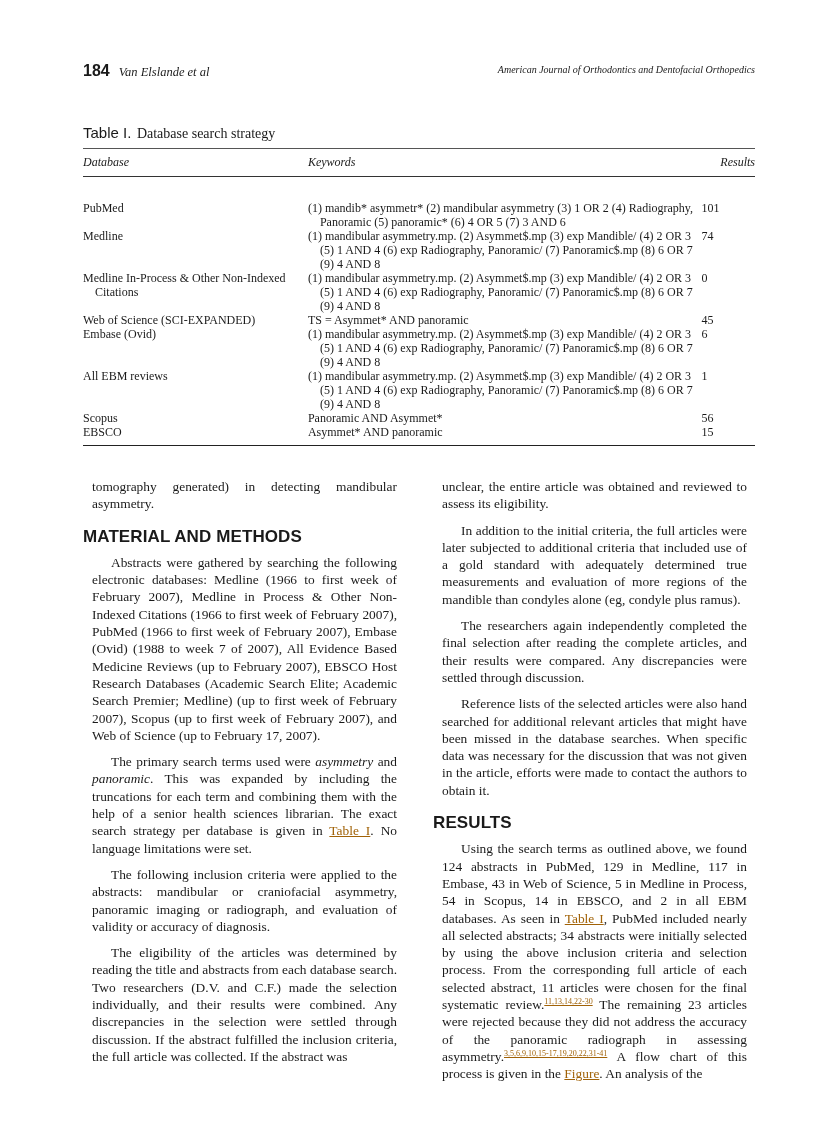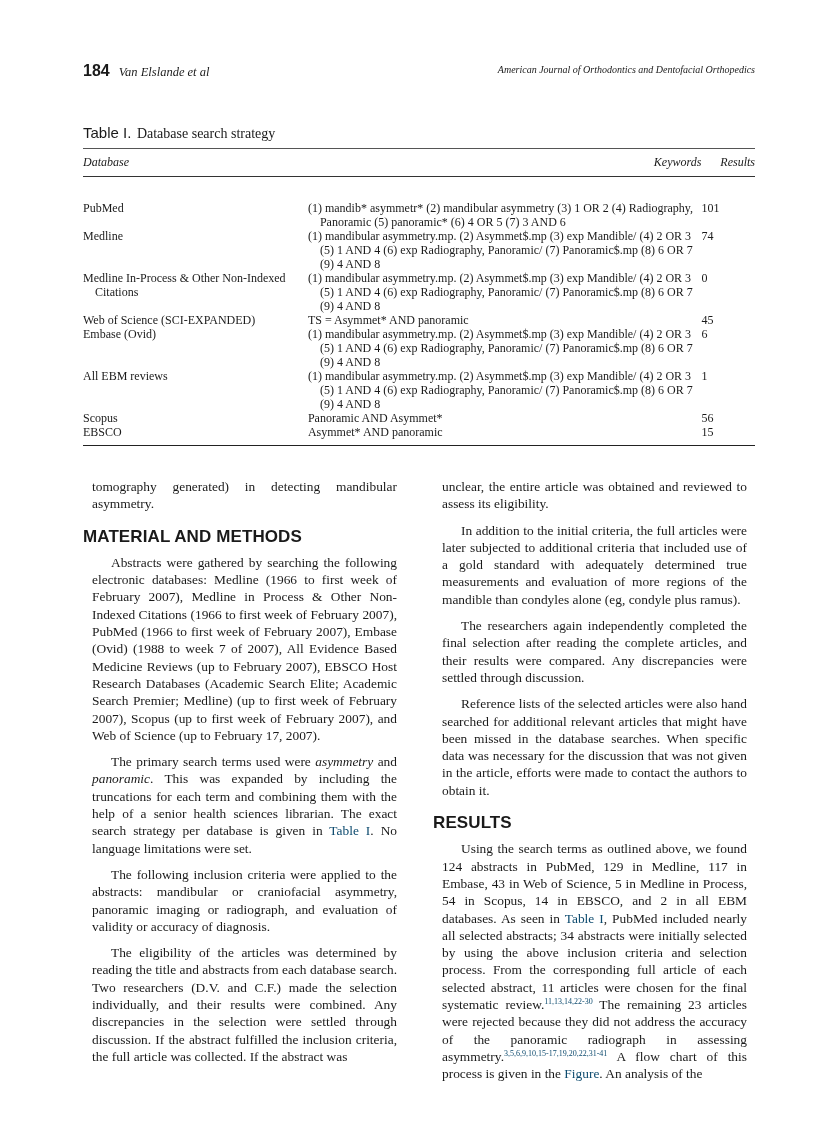--- a/index.html
+++ b/index.html
@@ -12,38 +12,38 @@
   .rh-left .auth { font-style: italic; }
   .rh-right { position: absolute; right: 0; top: 0; text-align: right; font-style: italic; font-size: 10px; line-height: 15px; }
 
   .table-block { position: absolute; top: 124px; left: 83px; width: 672px; }
   .table-caption { font-size: 14px; margin-bottom: 6px; }
   .table-caption .tlabel { font-family: "Liberation Sans", sans-serif; font-size: 15px; margin-right: 2px; }
   table.search { width: 100%; border-collapse: collapse; font-size: 12px; line-height: 14px; }
   table.search thead th { font-weight: normal; font-style: italic; padding: 6px 0 7px 0;
         border-top: 1.6px solid #555; border-bottom: 1.6px solid #333; }
   table.search thead th.c-db { text-align: left; }
-  table.search thead th.c-kw { text-align: right; }
+  table.search thead th.c-kw { text-align: left; }
   table.search thead th.c-rs { text-align: right; }
   table.search tbody td { vertical-align: top; padding: 0; }
   table.search tbody tr:first-child td { padding-top: 24px; }
   table.search tbody tr:last-child td { padding-bottom: 6px; border-bottom: 1.6px solid #222; }
   td.c-db { width: 228px; }
   td.c-db .db { display: block; padding-left: 12px; text-indent: -12px; }
   td.c-kw { width: 400px; }
   td.c-kw .kw { display: block; padding-left: 12px; text-indent: -12px; }
   td.c-rs { text-align: left; width: 44px; padding-right: 10px !important; }
 
   .col { position: absolute; top: 469px; width: 323px; font-size: 13.4px; line-height: 17.3px; text-align: justify; }
   .col-left { left: 83px; }
   .col-right { left: 433px; }
   .col p { margin: 9px; }
   .col p.indent { text-indent: 19px; }
   .col h2 { font-family: "Liberation Sans", sans-serif; font-size: 17px; font-weight: bold; margin: 15px 0 9px 0; letter-spacing: 0.1px; }
-  .link { color: #0c4a6e; }
+  .link { color: #a16207; text-decoration: underline; }
   sup { font-size: 8px; line-height: 0; vertical-align: 5px; }
   em { font-style: italic; }
 </style>
 </head>
 <body>
 
 <header class="running-head">
   <div class="rh-left">
     <span class="pg">184</span>
     <span class="auth">Van Elslande et al</span>

